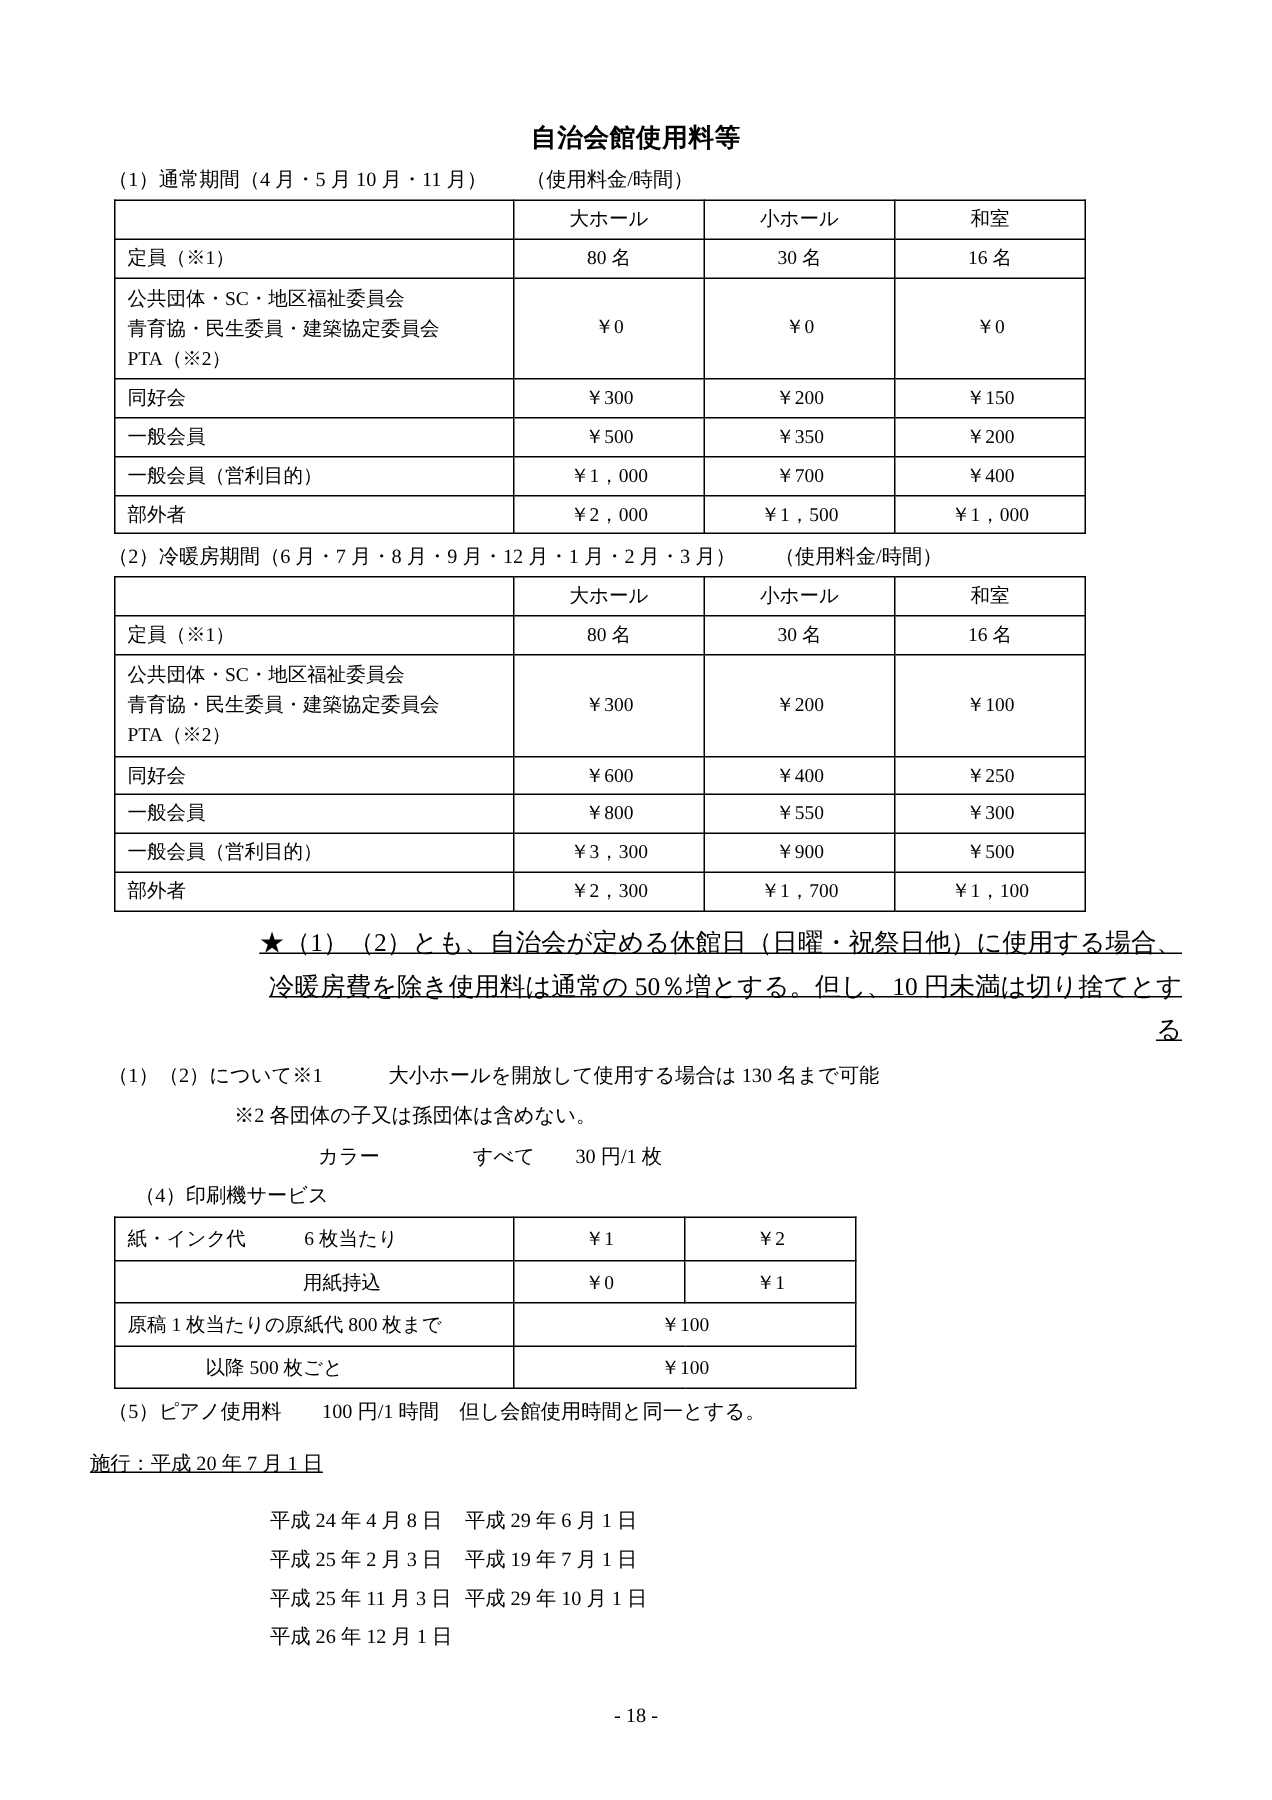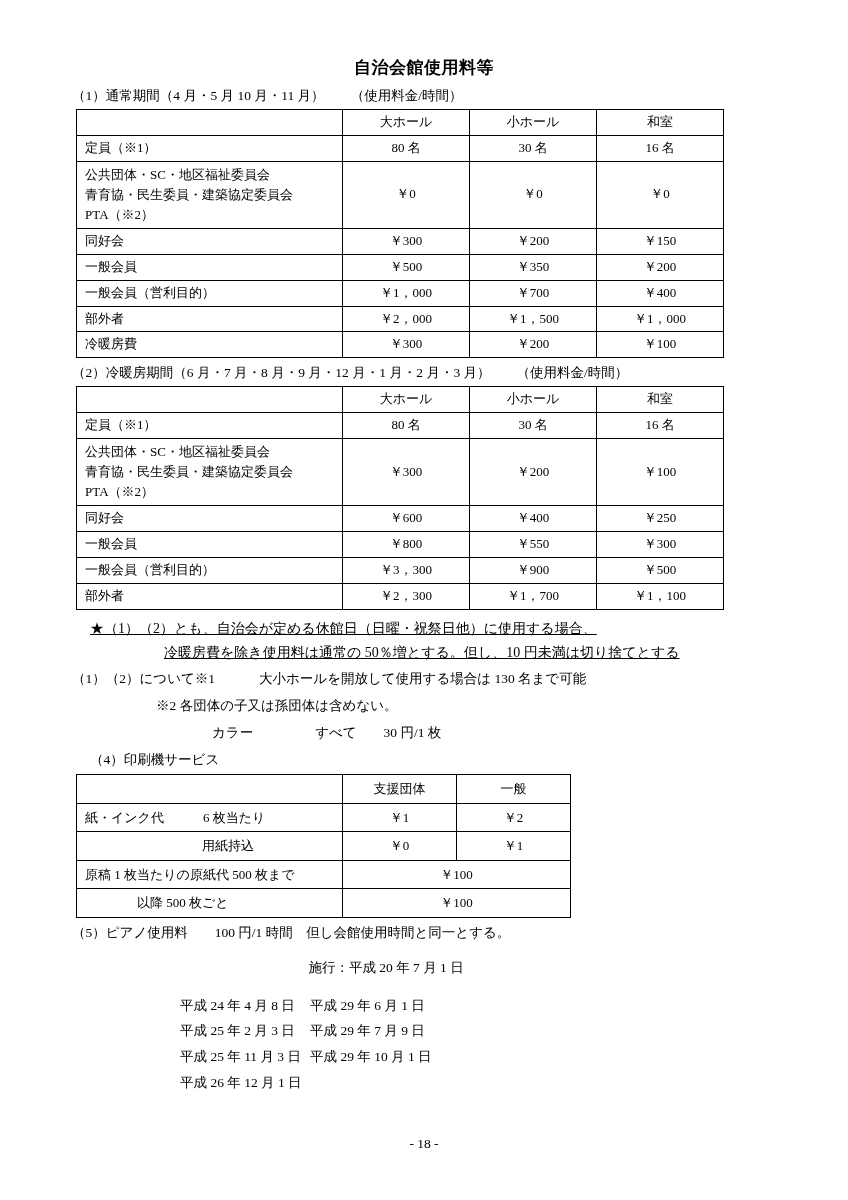--- a/index.html
+++ b/index.html
@@ -12,21 +12,21 @@
     height: 1200px;
     font-family: "Liberation Serif", "DejaVu Serif", serif;
     color: #000000;
     position: relative;
   }
   .page {
     position: relative;
     width: 848px;
     height: 1200px;
     box-sizing: border-box;
-    padding: 46px 60px 0 60px;
+    padding: 70px 60px 0 60px;
   }
   .doc-title {
     text-align: center;
     font-size: 17px;
     font-weight: bold;
     margin: 10px 0 8px 0;
     letter-spacing: 0.5px;
   }
   .section-line {
     font-size: 13.5px;
@@ -58,23 +58,24 @@
   }
   table.fee td.multi {
     text-align: left;
     padding-left: 8px;
     line-height: 1.55;
   }
   col.c-label { width: 266px; }
   col.c-val { width: 127px; }
 
   .note-star {
-    font-size: 14px;
+    font-size: 17px;
     margin: 7px 0 0 30px;
     line-height: 1.7;
+    text-align: right;
   }
   .note-star .underline {
     text-decoration: underline;
   }
   .note-indent {
     margin-left: 74px;
   }
   .plain-line {
     font-size: 13.5px;
     margin: 4px 0 0 12px;
@@ -103,22 +104,23 @@
   }
   table.print td.label {
     text-align: left;
     padding-left: 8px;
   }
   col.p-label { width: 266px; }
   col.p-val { width: 114px; }
 
   .right-line {
     font-size: 13.5px;
-    text-align: center;
+    text-align: left;
     margin: 14px 76px 0 0;
+    text-decoration: underline;
   }
   .rev-block {
     margin: 16px 0 0 0;
     font-size: 13.5px;
   }
   .rev-row {
     display: flex;
     line-height: 1.9;
   }
   .rev-col1 {
@@ -198,26 +200,20 @@
         <td>￥1，000</td>
         <td>￥700</td>
         <td>￥400</td>
       </tr>
       <tr>
         <td class="label">部外者</td>
         <td>￥2，000</td>
         <td>￥1，500</td>
         <td>￥1，000</td>
       </tr>
-      <tr>
-        <td class="label">冷暖房費</td>
-        <td>￥300</td>
-        <td>￥200</td>
-        <td>￥100</td>
-      </tr>
     </tbody>
   </table>
 
   <div class="section-line">
     <span>（2）冷暖房期間（6 月・7 月・8 月・9 月・12 月・1 月・2 月・3 月）</span><span class="gap"></span><span>（使用料金/時間）</span>
   </div>
 
   <table class="fee">
     <colgroup>
         <col class="c-label">
@@ -294,57 +290,52 @@
   </div>
 
   <table class="print">
     <colgroup>
         <col class="p-label">
         <col class="p-val">
         <col class="p-val">
       </colgroup>
     <tbody>
       <tr>
-        <td></td>
-        <td>支援団体</td>
-        <td>一般</td>
-      </tr>
-      <tr>
         <td class="label">紙・インク代　　　6 枚当たり</td>
         <td>￥1</td>
         <td>￥2</td>
       </tr>
       <tr>
         <td class="label">　　　　　　　　　用紙持込</td>
         <td>￥0</td>
         <td>￥1</td>
       </tr>
       <tr>
-        <td class="label">原稿 1 枚当たりの原紙代 500 枚まで</td>
+        <td class="label">原稿 1 枚当たりの原紙代 800 枚まで</td>
         <td colspan="2">￥100</td>
       </tr>
       <tr>
         <td class="label">　　　　以降 500 枚ごと</td>
         <td colspan="2">￥100</td>
       </tr>
     </tbody>
   </table>
 
   <div class="plain-line">（5）ピアノ使用料　　100 円/1 時間　但し会館使用時間と同一とする。</div>
 
   <div class="right-line">施行：平成 20 年 7 月 1 日</div>
 
   <div class="rev-block">
     <div class="rev-row">
       <div class="rev-col1">平成 24 年 4 月 8 日</div>
       <div class="rev-col2">平成 29 年 6 月 1 日</div>
     </div>
     <div class="rev-row">
       <div class="rev-col1">平成 25 年 2 月 3 日</div>
-      <div class="rev-col2">平成 29 年 7 月 9 日</div>
+      <div class="rev-col2">平成 19 年 7 月 1 日</div>
     </div>
     <div class="rev-row">
       <div class="rev-col1">平成 25 年 11 月 3 日</div>
       <div class="rev-col2">平成 29 年 10 月 1 日</div>
     </div>
     <div class="rev-row">
       <div class="rev-col1">平成 26 年 12 月 1 日</div>
       <div class="rev-col2"></div>
     </div>
   </div>

